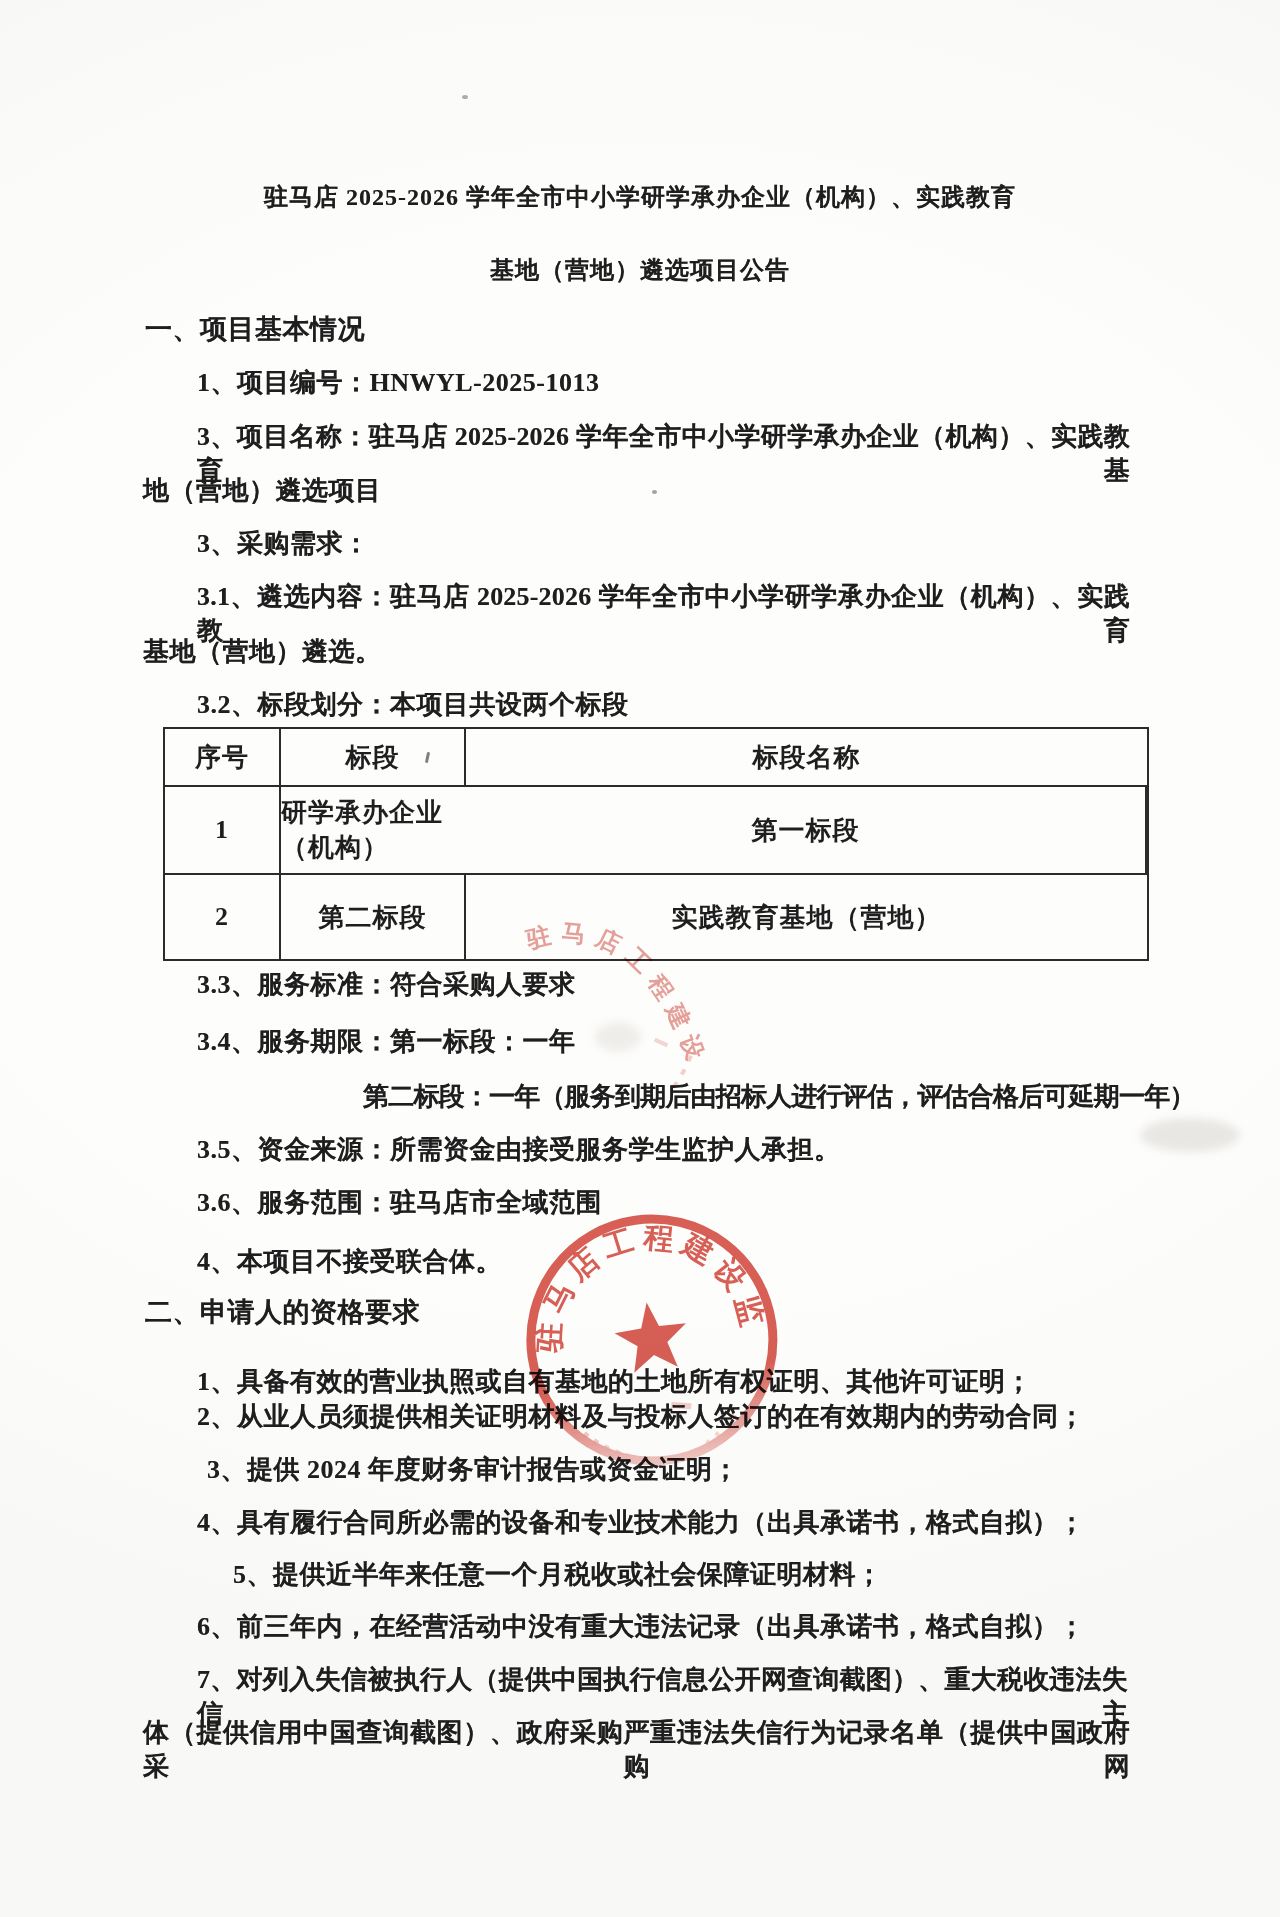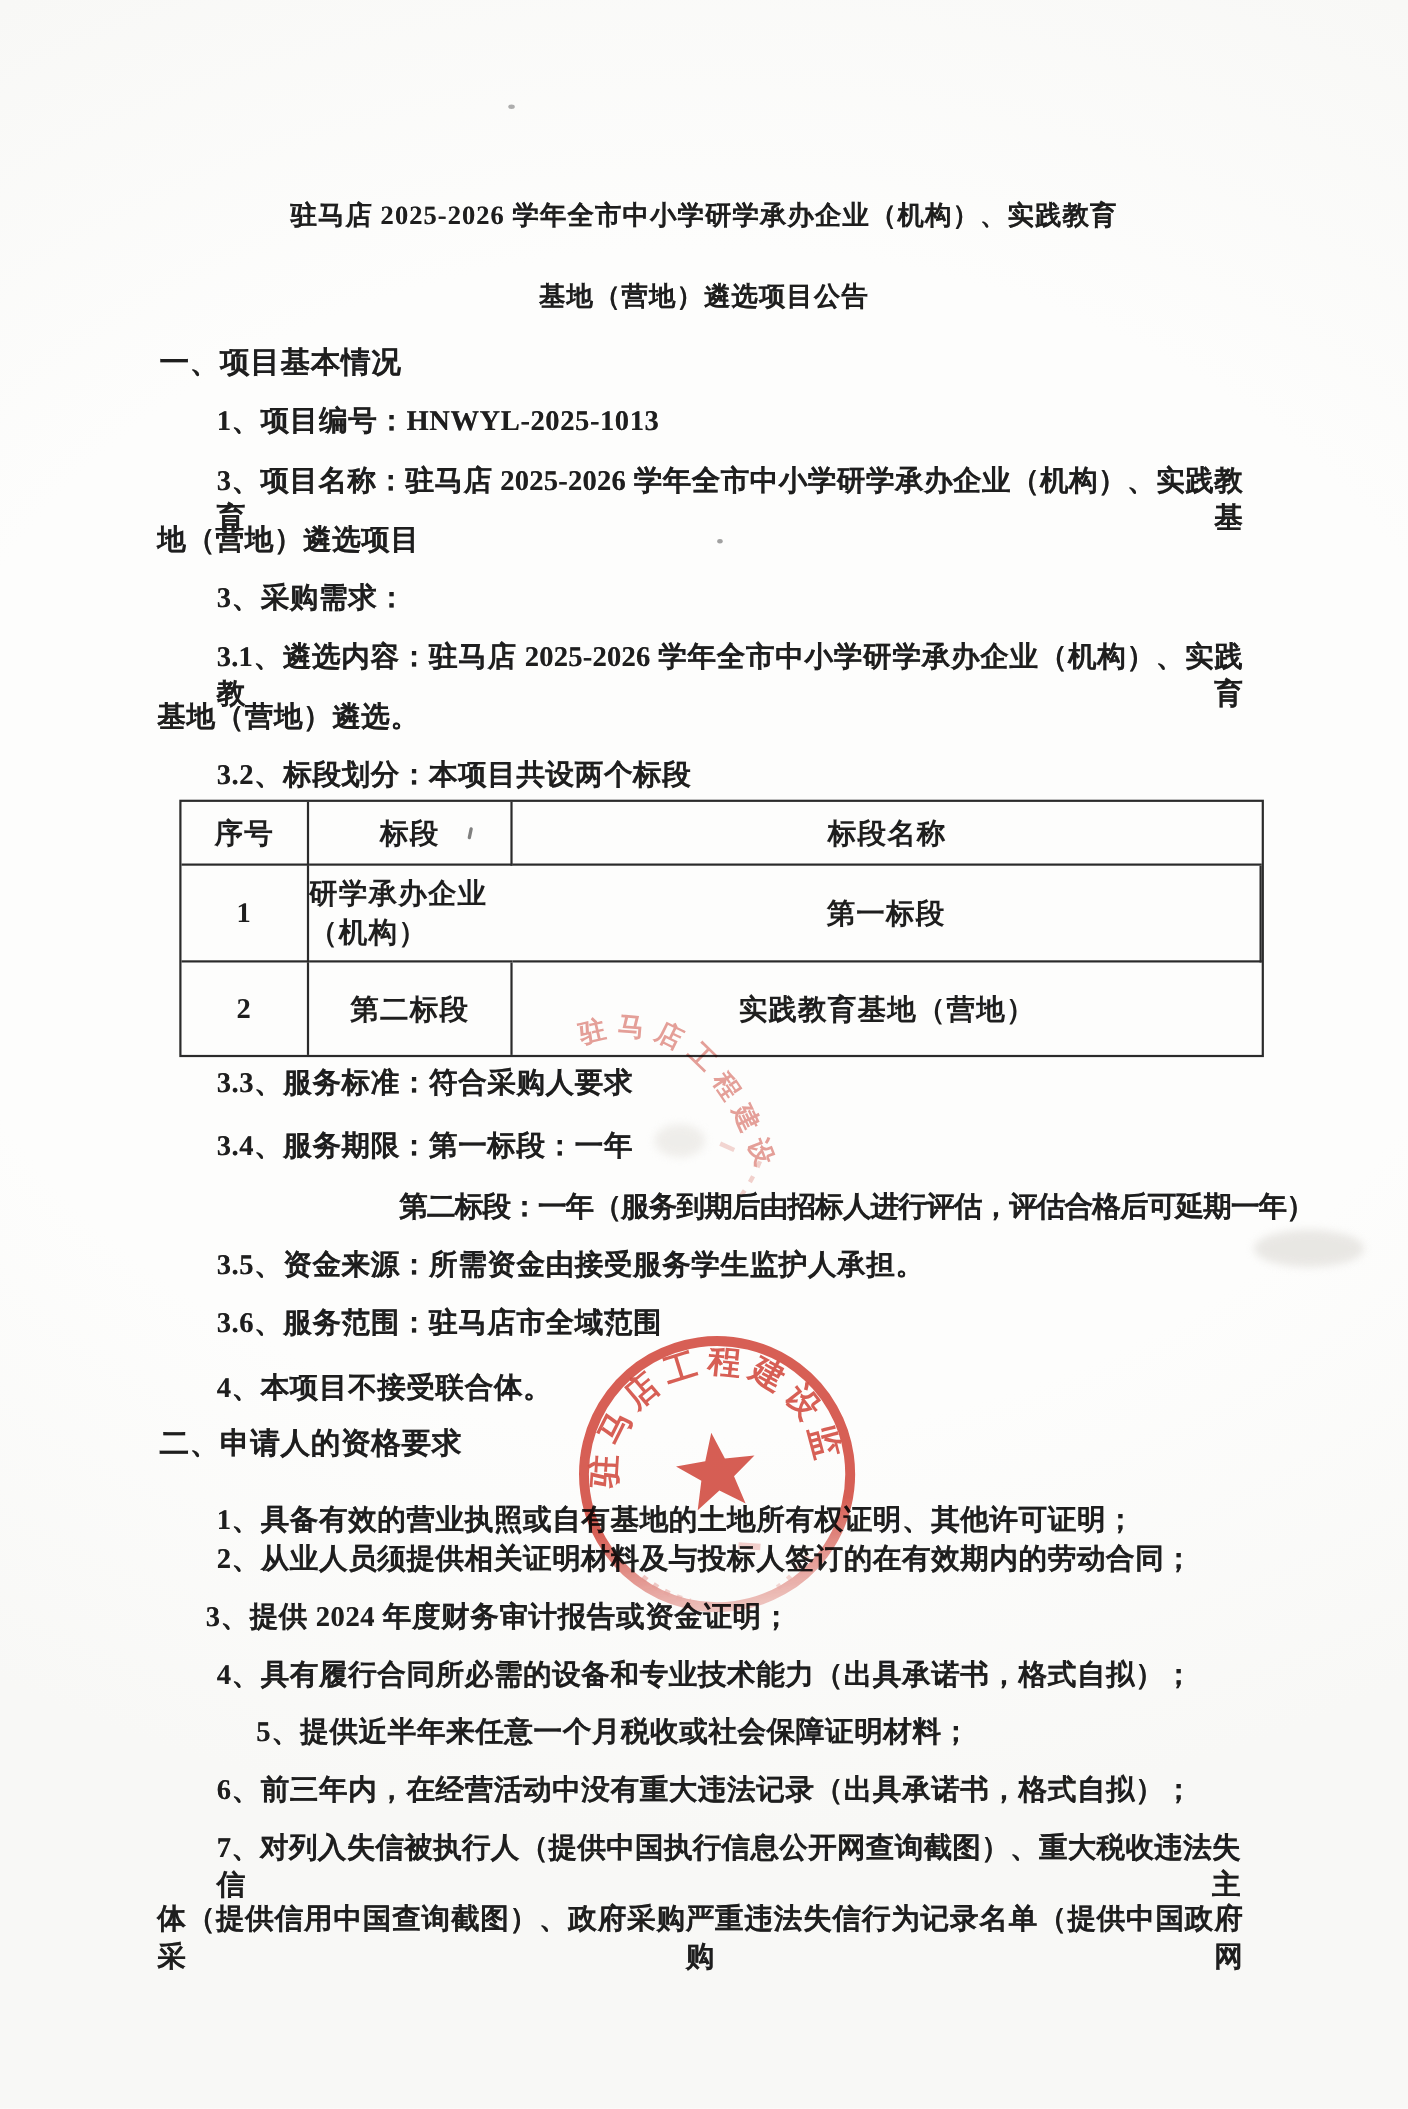--- a/index.html
+++ b/index.html
@@ -85,26 +85,26 @@
   <div class="line" style="top:968px;left:197px;">3.3、服务标准：符合采购人要求</div>
   <div class="line" style="top:1025px;left:197px;">3.4、服务期限：第一标段：一年</div>
   <div class="line tight" style="top:1080px;left:363px;">第二标段：一年（服务到期后由招标人进行评估，评估合格后可延期一年）</div>
   <div class="line" style="top:1133px;left:197px;">3.5、资金来源：所需资金由接受服务学生监护人承担。</div>
   <div class="line" style="top:1186px;left:197px;">3.6、服务范围：驻马店市全域范围</div>
   <div class="line" style="top:1245px;left:197px;">4、本项目不接受联合体。</div>
 
   <div class="line heading" style="top:1295px;left:145px;">二、申请人的资格要求</div>
   <div class="line" style="top:1365px;left:197px;">1、具备有效的营业执照或自有基地的土地所有权证明、其他许可证明；</div>
   <div class="line" style="top:1400px;left:197px;">2、从业人员须提供相关证明材料及与投标人签订的在有效期内的劳动合同；</div>
-  <div class="line" style="top:1453px;left:187px;text-align:right;">3、提供 2024 年度财务审计报告或资金证明；</div>
+  <div class="line" style="top:1453px;left:207px;text-align:right;">3、提供 2024 年度财务审计报告或资金证明；</div>
   <div class="line" style="top:1506px;left:197px;">4、具有履行合同所必需的设备和专业技术能力（出具承诺书，格式自拟）；</div>
   <div class="line" style="top:1558px;left:197px;margin-left:36px;">5、提供近半年来任意一个月税收或社会保障证明材料；</div>
   <div class="line" style="top:1610px;left:197px;">6、前三年内，在经营活动中没有重大违法记录（出具承诺书，格式自拟）；</div>
   <div class="line just" style="top:1663px;left:197px;width:931px;">7、对列入失信被执行人（提供中国执行信息公开网查询截图）、重大税收违法失信主</div>
-  <div class="line just" style="top:1716px;left:143px;width:987px;margin-top:12px;">体（提供信用中国查询截图）、政府采购严重违法失信行为记录名单（提供中国政府采购网</div>
+  <div class="line just" style="top:1716px;left:143px;width:987px;">体（提供信用中国查询截图）、政府采购严重违法失信行为记录名单（提供中国政府采购网</div>
 
   <div class="seal-faint" style="left:470px;top:898px;width:300px;height:210px;transform:rotate(6deg);">
     <svg width="300" height="210" viewBox="0 0 300 210">
       <defs>
         <path id="faintArc" d="M 52,62 Q 160,8 232,172" fill="none"></path>
       </defs>
       <text font-family="'Liberation Serif',serif" font-size="24" font-weight="700" fill="#cf4a3e" opacity="0.85" letter-spacing="9">
         <textPath href="#faintArc" startOffset="2">驻马店工程建设监理有限公司</textPath>
       </text>
       <path d="M 226,150 a 150 150 0 0 1 -18,40" stroke="#d25a4e" stroke-width="4" fill="none" opacity="0.45" stroke-dasharray="6 9"></path>

